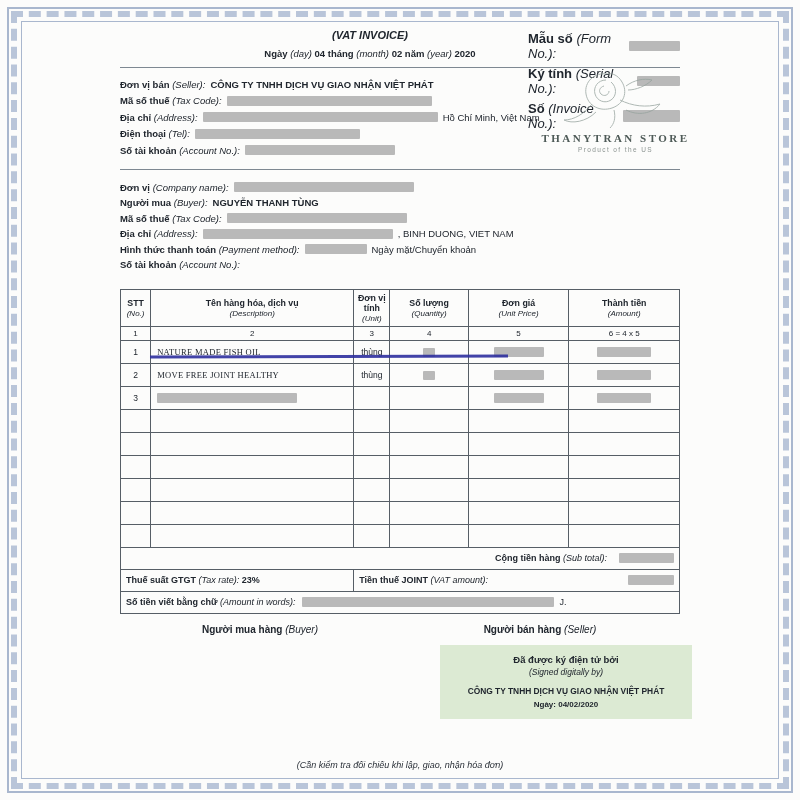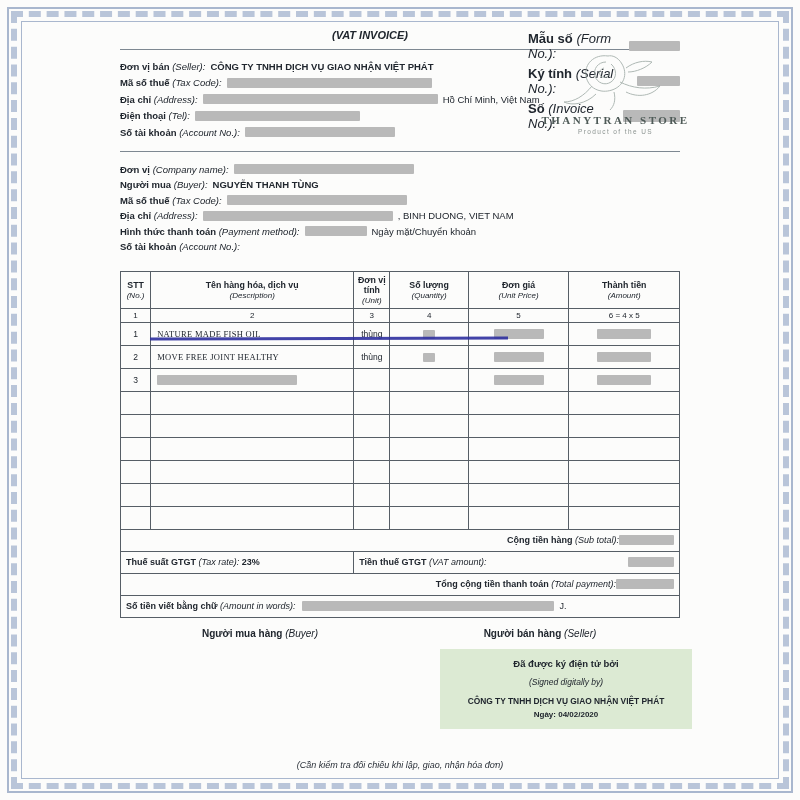--- a/index.html
+++ b/index.html
@@ -45,51 +45,62 @@
   .hen{display:block;font-size:8px;font-style:italic;font-weight:normal;margin-top:1px;}
   tr.idx td{font-size:8px;text-align:center;height:13px;padding:0;}
   tr.item td{height:20px;font-size:8.5px;}
   tr.empty td{height:20px;}
   td.c{text-align:center;}
   td.desc{font-family:"Liberation Serif",serif;padding-left:6px;letter-spacing:.3px;}
   .pen{position:absolute;height:3px;background:#2d2f9e;left:30px;top:66px;width:358px;
        opacity:.9;transform:rotate(-.2deg);}
 
   tr.trow td{height:21px;font-size:9px;padding:0 5px;}
-  .flex-end{display:flex;align-items:center;justify-content:flex-end;gap:0;}
+  .flex-end{display:flex;align-items:center;justify-content:flex-end;gap:12px;}
   .flex-sb{display:flex;align-items:center;justify-content:space-between;}
   .words-line{display:flex;align-items:center;gap:6px;}
 
   .signatures{display:flex;margin-top:10px;}
   .sigcol{flex:1;text-align:center;}
   .sig-title{font-size:10px;}
   .digibox{margin:10px -12px 0 auto;width:240px;background:#dcead3;
            padding:9px 6px 10px;text-align:center;}
   .d1{font-size:9.5px;font-weight:bold;}
-  .d2{font-size:8.5px;font-style:italic;margin-top:8px;}
+  .d2{font-size:8.5px;font-style:italic;margin-top:2px;}
   .d3{font-size:8.4px;font-weight:bold;margin-top:9px;white-space:nowrap;}
   .d4{font-size:8px;font-weight:bold;margin-top:4px;}
 
   .footer{position:absolute;left:0;right:0;bottom:30px;text-align:center;
           font-size:9px;font-style:italic;color:#2a3038;}
   b{font-weight:bold;} i{font-style:italic;}
 </style>
 </head>
 <body>
 
 <div class="page">
   <div class="frame-outer"></div>
   <div class="frame-band"></div>
   <div class="frame-inner"></div>
 
   <div class="content">
 
     <div class="header">
       <div class="header-center">
         <div class="subtitle">(VAT INVOICE)</div>
+        <div class="dateline">
+          <b>Ngày</b>
+          <i>(day)</i>
+          <b>04</b>
+          <b>tháng</b>
+          <i>(month)</i>
+          <b>02</b>
+          <b>năm</b>
+          <i>(year)</i>
+          <b>2020</b>
+        </div>
       </div>
       <div class="header-meta">
         <div class="mrow">
           <span><b>Mẫu số</b> <i>(Form No.):</i></span>
           <span class="red" style="width:58px"></span>
         </div>
         <div class="mrow">
           <span><b>Ký tính</b> <i>(Serial No.):</i></span>
           <span class="red" style="width:46px"></span>
         </div>
@@ -292,30 +303,22 @@
               <span class="red" style="width:55px"></span>
             </div>
           </td>
         </tr>
         <tr class="trow">
           <td colspan="2">
             <span><b>Thuế suất GTGT</b> <i>(Tax rate):</i> <b>23%</b></span>
           </td>
           <td colspan="4">
             <div class="flex-sb">
-              <span><b>Tiền thuế GTGT</b> <i>(VAT amount):</i></span>
+              <span><b>Tiền thuế JOINT</b> <i>(VAT amount):</i></span>
               <span class="red" style="width:46px"></span>
-            </div>
-          </td>
-        </tr>
-        <tr class="trow">
-          <td colspan="6">
-            <div class="flex-end">
-              <span><b>Tổng cộng tiền thanh toán</b> <i>(Total payment):</i></span>
-              <span class="red" style="width:58px"></span>
             </div>
           </td>
         </tr>
         <tr class="trow">
           <td colspan="6">
             <div class="words-line">
               <span><b>Số tiền viết bằng chữ</b> <i>(Amount in words):</i></span>
               <span class="red" style="width:252px"></span>
               <span>J.</span>
             </div>

